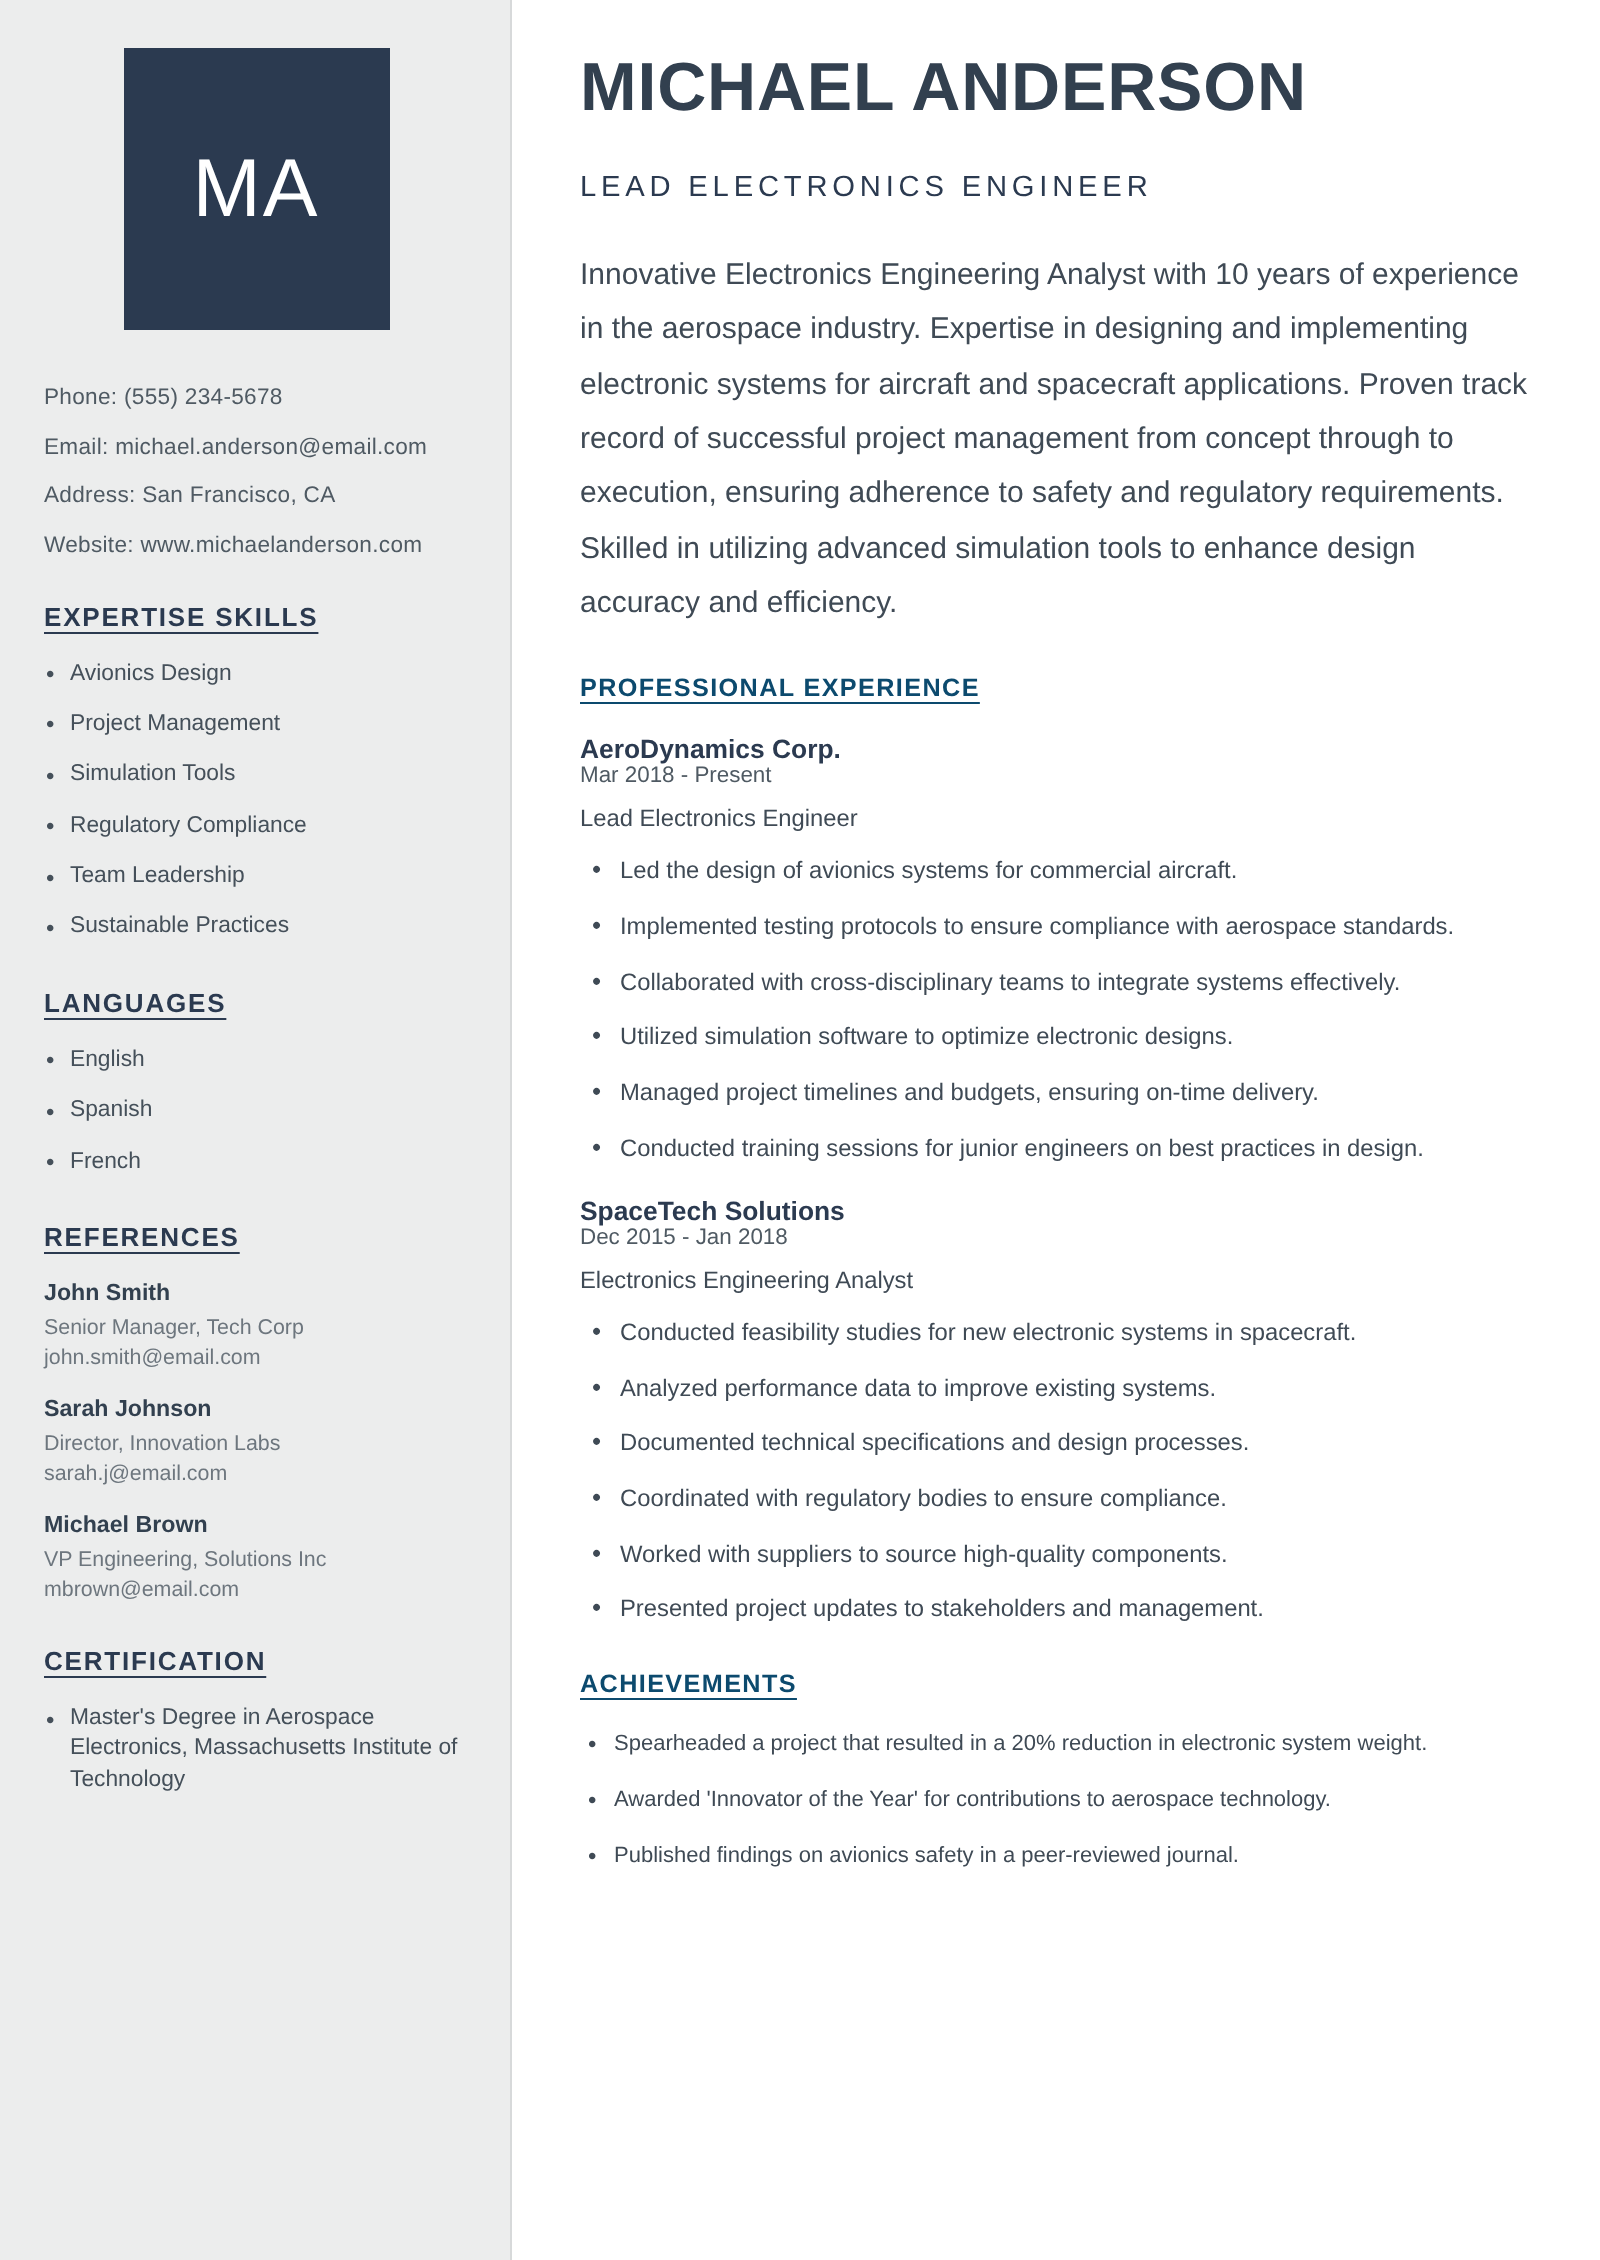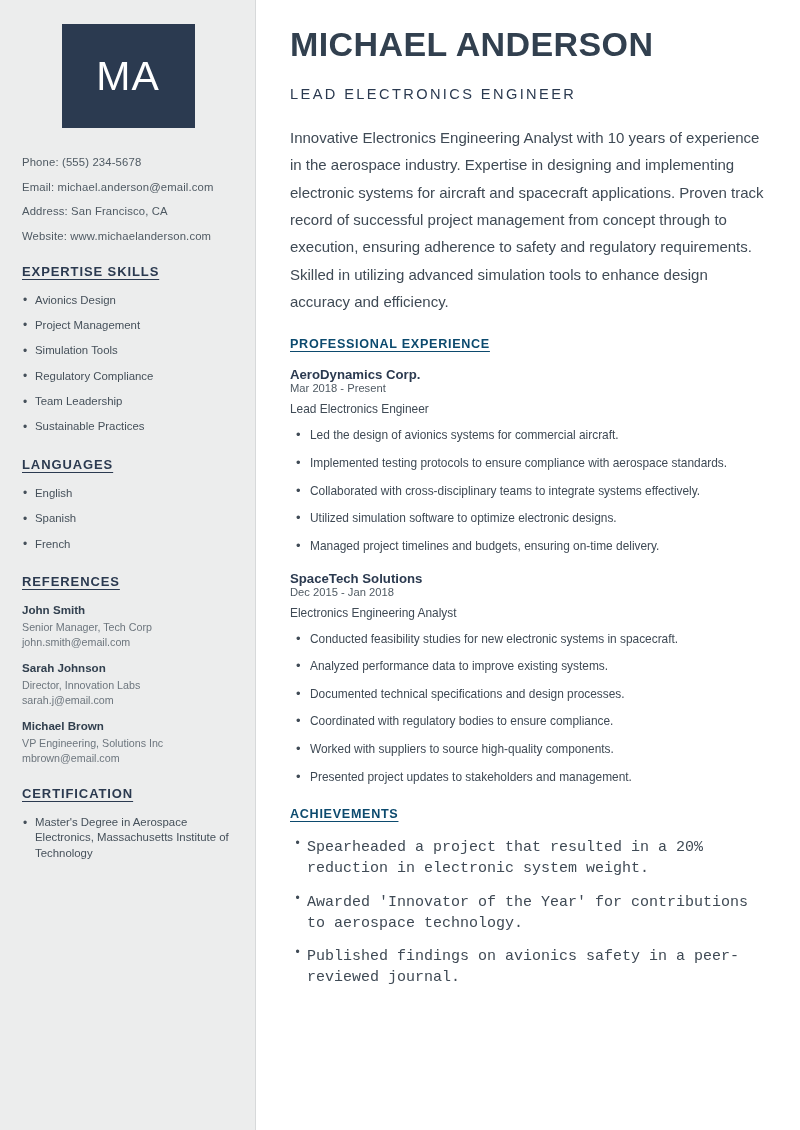--- a/index.html
+++ b/index.html
@@ -44,21 +44,21 @@
   }
 
   
   .monogram-wrap {
     padding-top: 24px;
     display: flex;
     justify-content: center;
   }
   .monogram {
     width: 133px;
-    height: 104px;
+    height: 141px;
     background: #2b3a50;
     color: #ffffff;
     display: flex;
     align-items: center;
     justify-content: center;
     font-size: 41px;
     letter-spacing: 1px;
     font-weight: 400;
   }
 
@@ -209,27 +209,26 @@
     top: -1px;
     font-size: 13px;
     color: #3f4a55;
   }
   .ach-list {
     list-style: none;
     margin: 0;
     padding: 0;
   }
   .ach-list li {
-    font-size: 15px;
+    font-size: 11px;
     color: #3f4a55;
     margin-bottom: 12.5px;
     padding-left: 17px;
     position: relative;
     line-height: 1.4;
-    font-family: Liberation Mono, monospace;
   }
   .ach-list li:before {
     content: "\2022";
     position: absolute;
     left: 4px;
     top: -1px;
     font-size: 12px;
     color: #3f4a55;
   }
 </style>
@@ -318,20 +317,21 @@
           <span class="job-title">AeroDynamics Corp.</span>
           <span class="job-date">Mar 2018 - Present</span>
         </div>
         <div class="job-sub">Lead Electronics Engineer</div>
         <ul class="job-bullets">
           <li>Led the design of avionics systems for commercial aircraft.</li>
           <li>Implemented testing protocols to ensure compliance with aerospace standards.</li>
           <li>Collaborated with cross-disciplinary teams to integrate systems effectively.</li>
           <li>Utilized simulation software to optimize electronic designs.</li>
           <li>Managed project timelines and budgets, ensuring on-time delivery.</li>
+          <li>Conducted training sessions for junior engineers on best practices in design.</li>
         </ul>
       </div>
 
       <div class="job">
         <div class="job-row">
           <span class="job-title">SpaceTech Solutions</span>
           <span class="job-date">Dec 2015 - Jan 2018</span>
         </div>
         <div class="job-sub">Electronics Engineering Analyst</div>
         <ul class="job-bullets">

